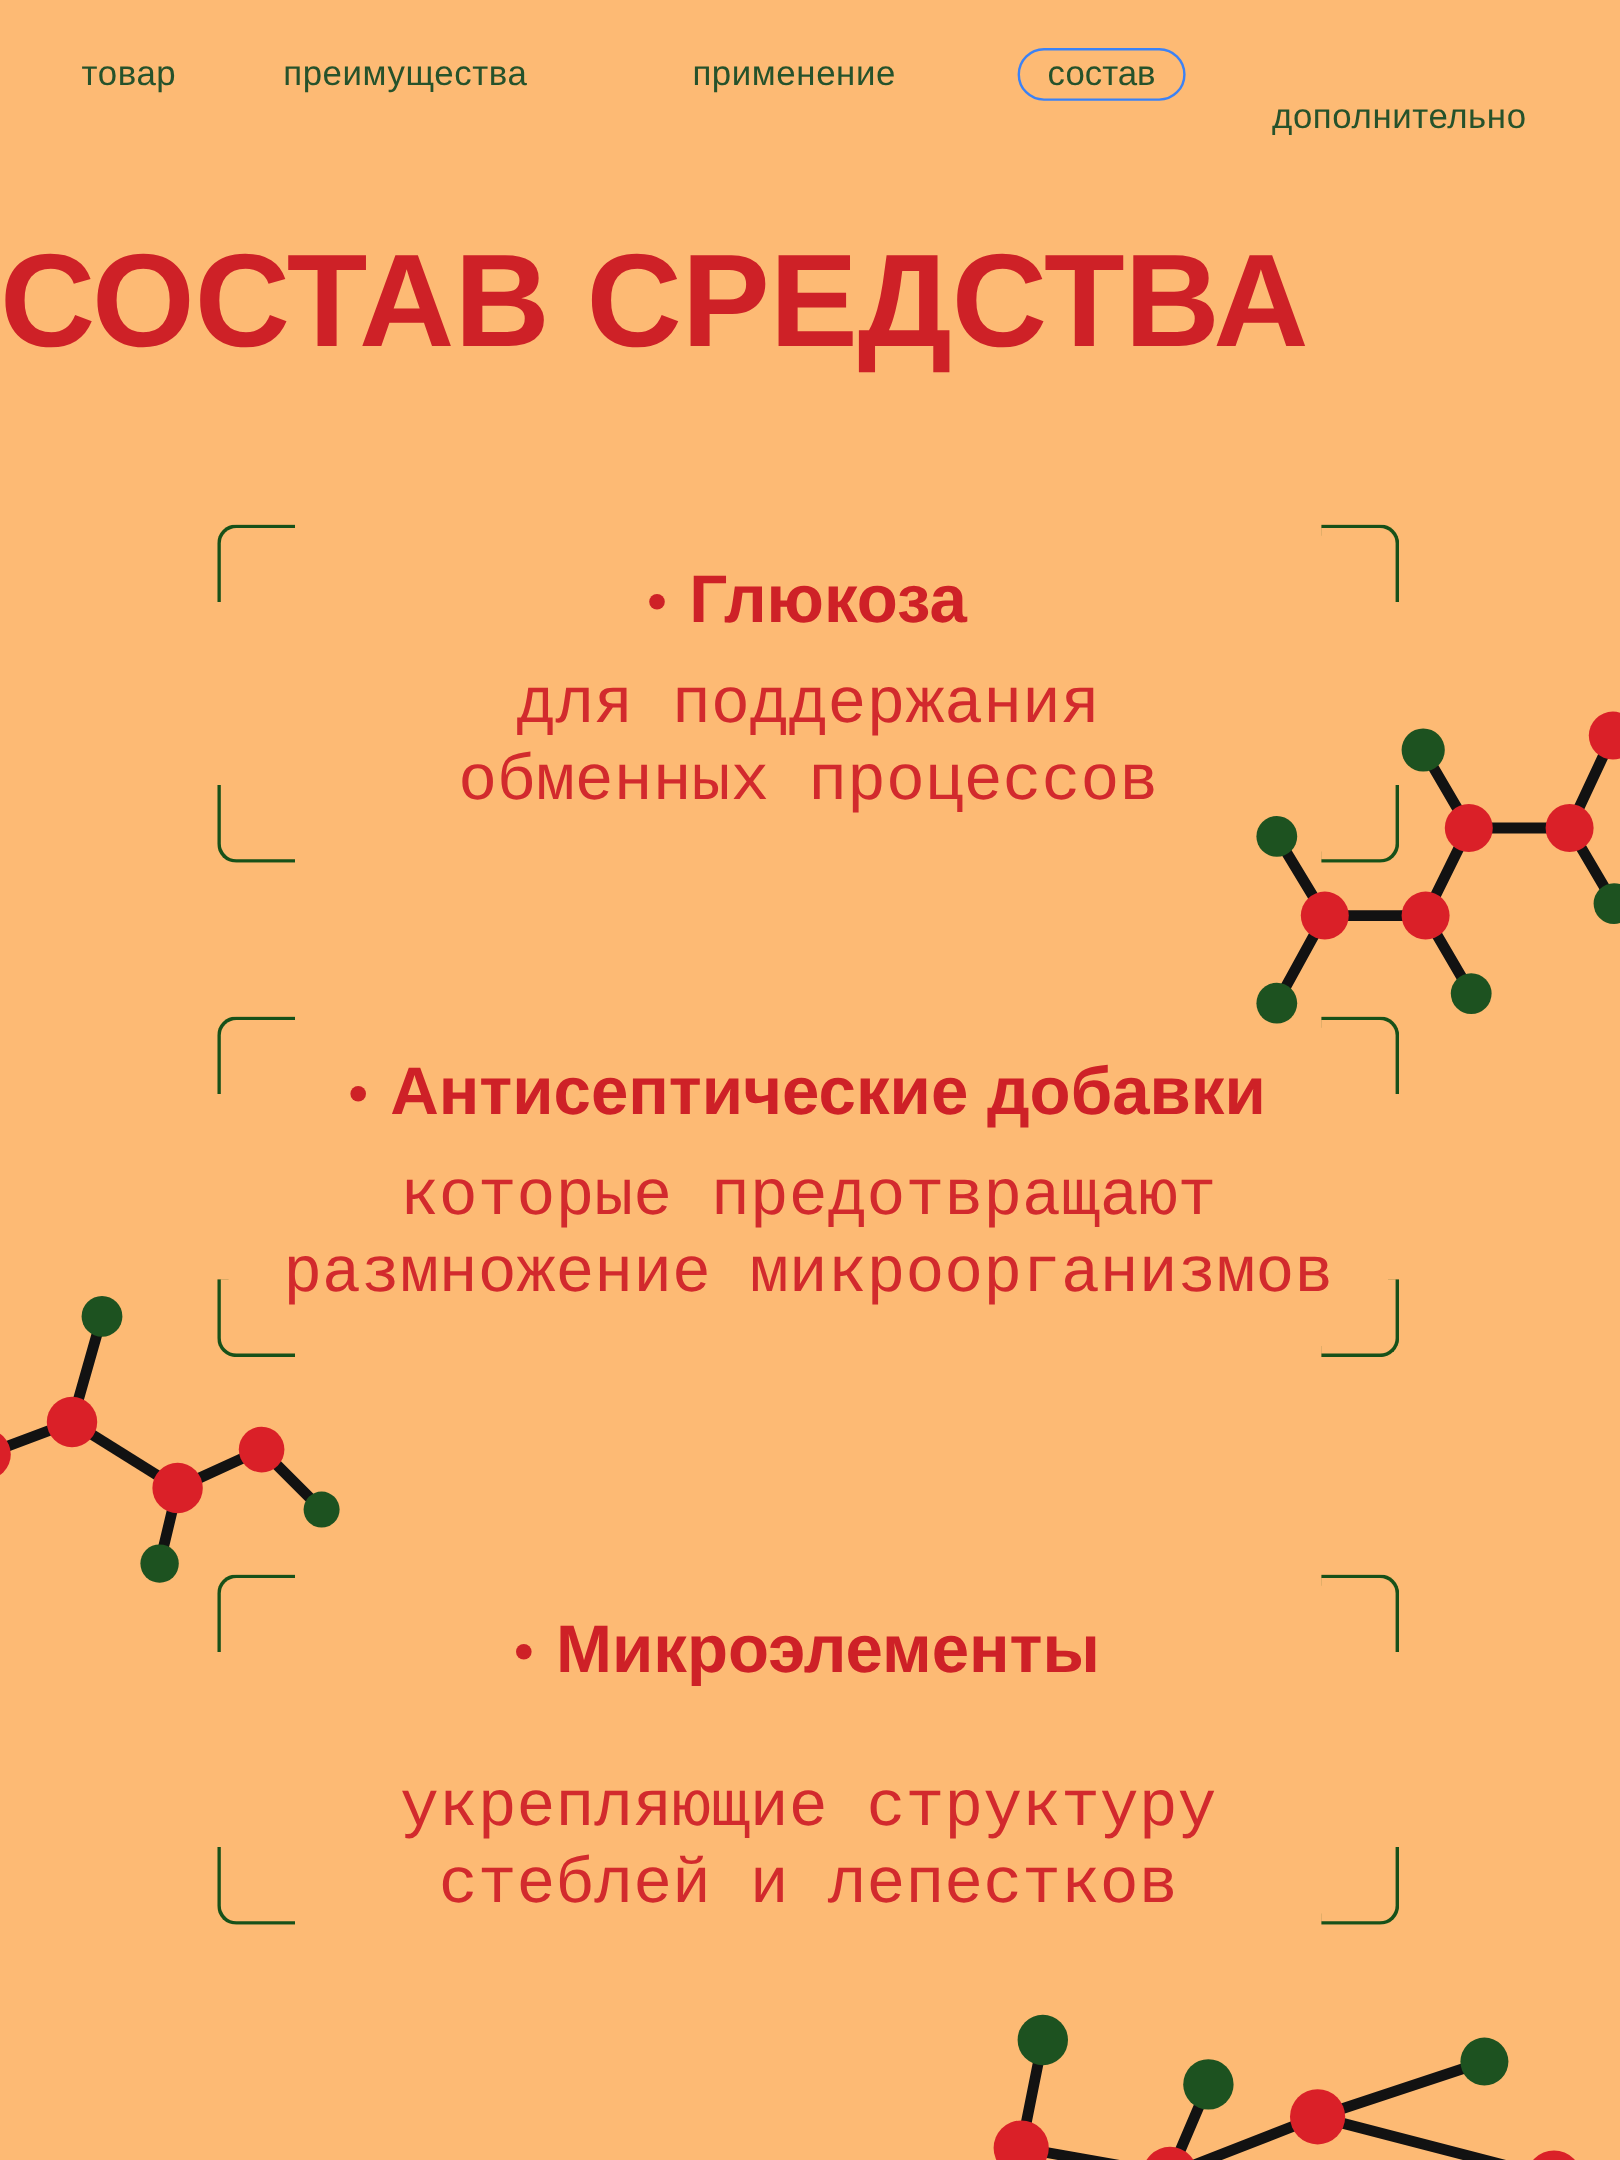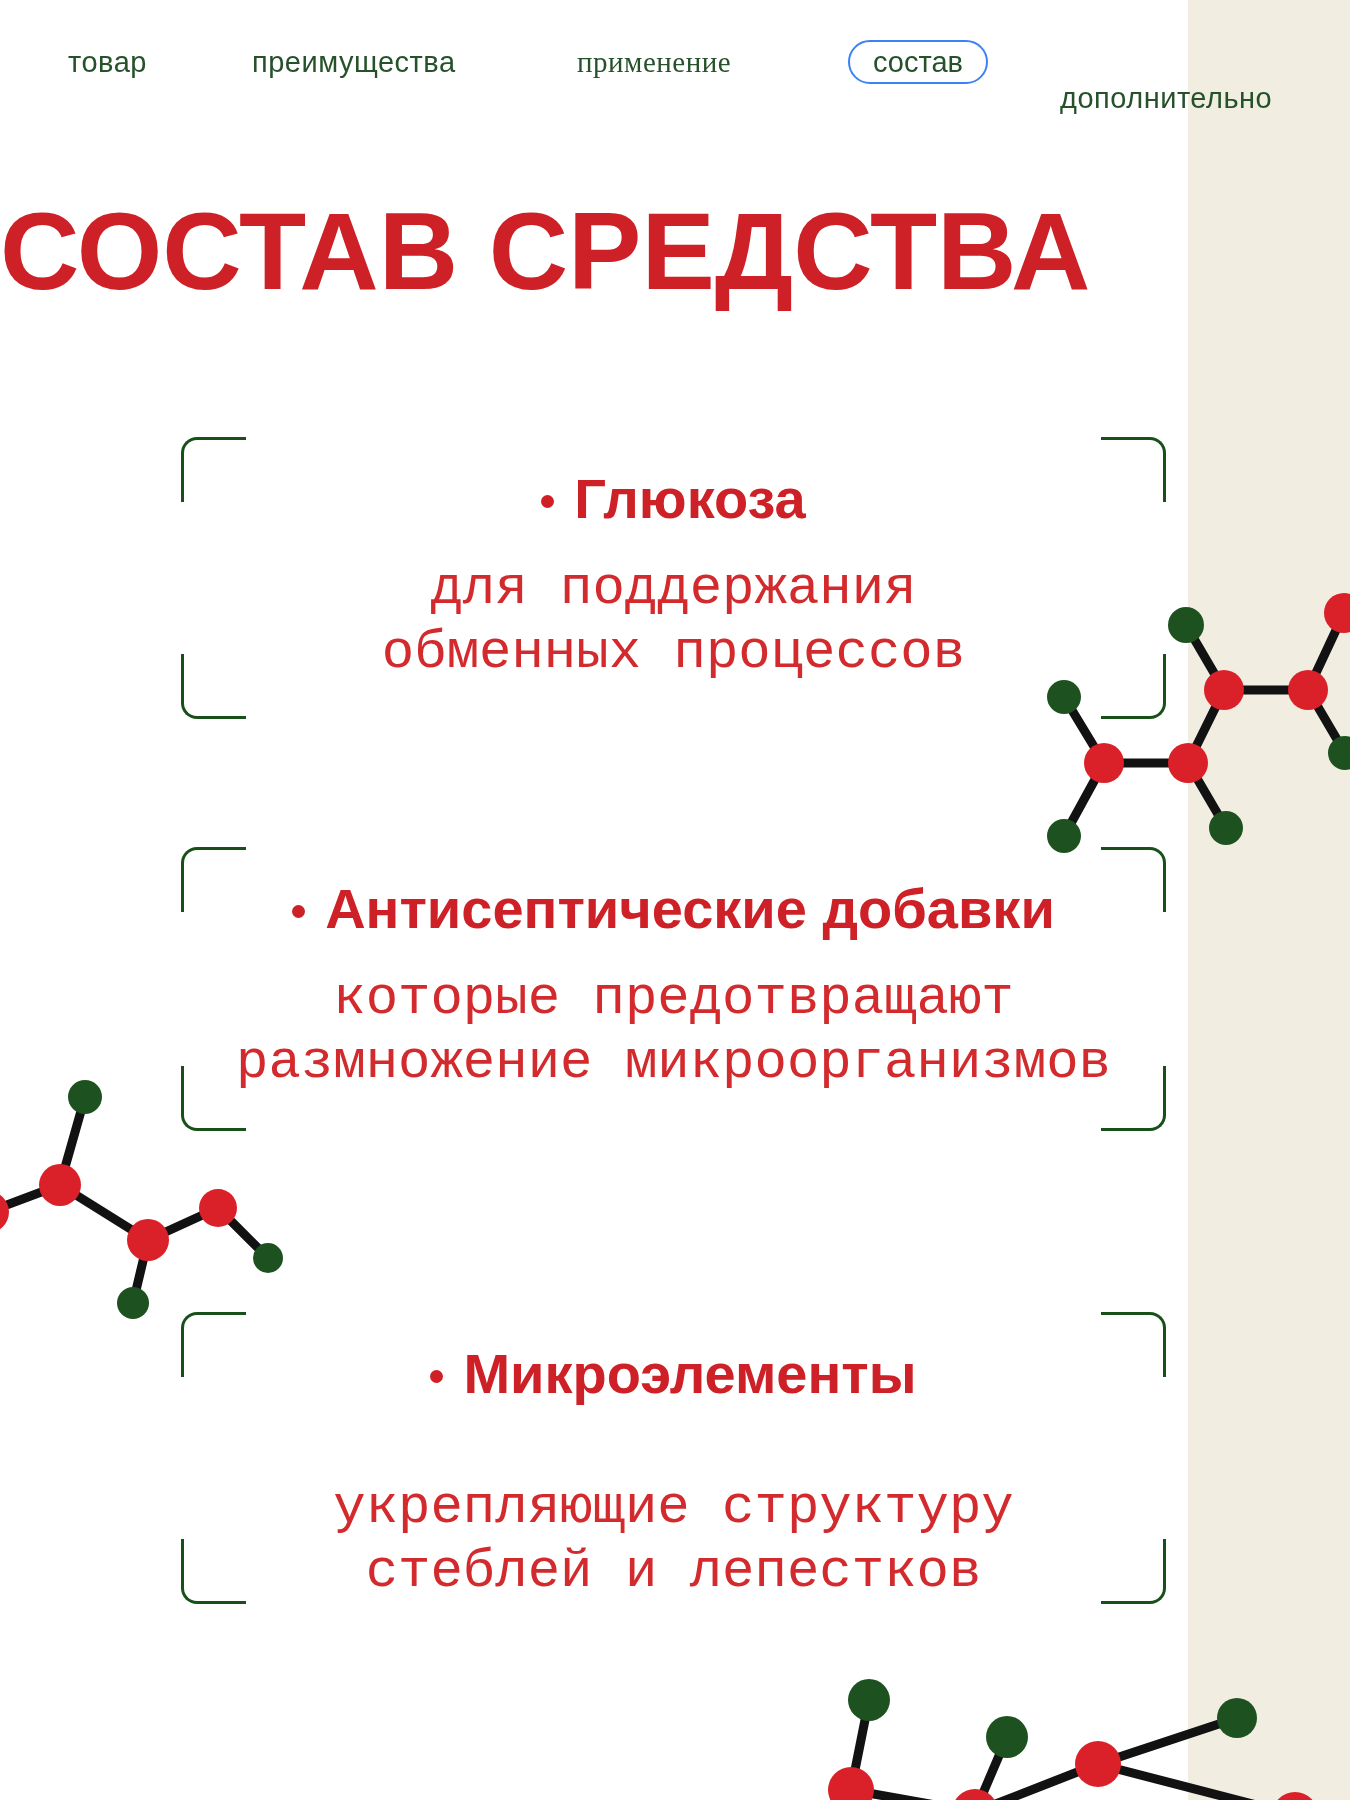--- a/index.html
+++ b/index.html
@@ -2,32 +2,32 @@
 <html><head>
 <meta charset="utf-8">
 <style>
   html,body{margin:0;padding:0;}
   body{
     width:1350px;height:1800px;
     background:#F1EDE1;
     font-family:"Liberation Sans", sans-serif;
     overflow:hidden;
   }
-  .page{position:relative;width:1188px;height:1800px;background:#ffffff;}
+  .page{position:relative;width:1350px;height:1800px;background:#fdba74;}
 
   
   .nav-item{
     position:absolute;top:46px;
     font-size:29px;letter-spacing:0.5px;
     color:#26522B;text-decoration:none;white-space:nowrap;
     line-height:32px;
   }
   .nav-item.n0{left:68px;}
-  .nav-item.n1{left:252px;text-align:center;}
-  .nav-item.n2{left:577px;font-family:Liberation Serif, serif;}
+  .nav-item.n1{left:236px;text-align:center;}
+  .nav-item.n2{left:577px;}
   .nav-item.n4{left:1060px;margin-top:36px;}
   .nav-pill{
     position:absolute;left:848px;top:40px;
     width:140px;height:44px;
     border:2px solid #3b82f6;border-radius:23px;
     display:flex;align-items:center;justify-content:center;
     box-sizing:border-box;
     font-size:29px;color:#26522B;
   }
 

